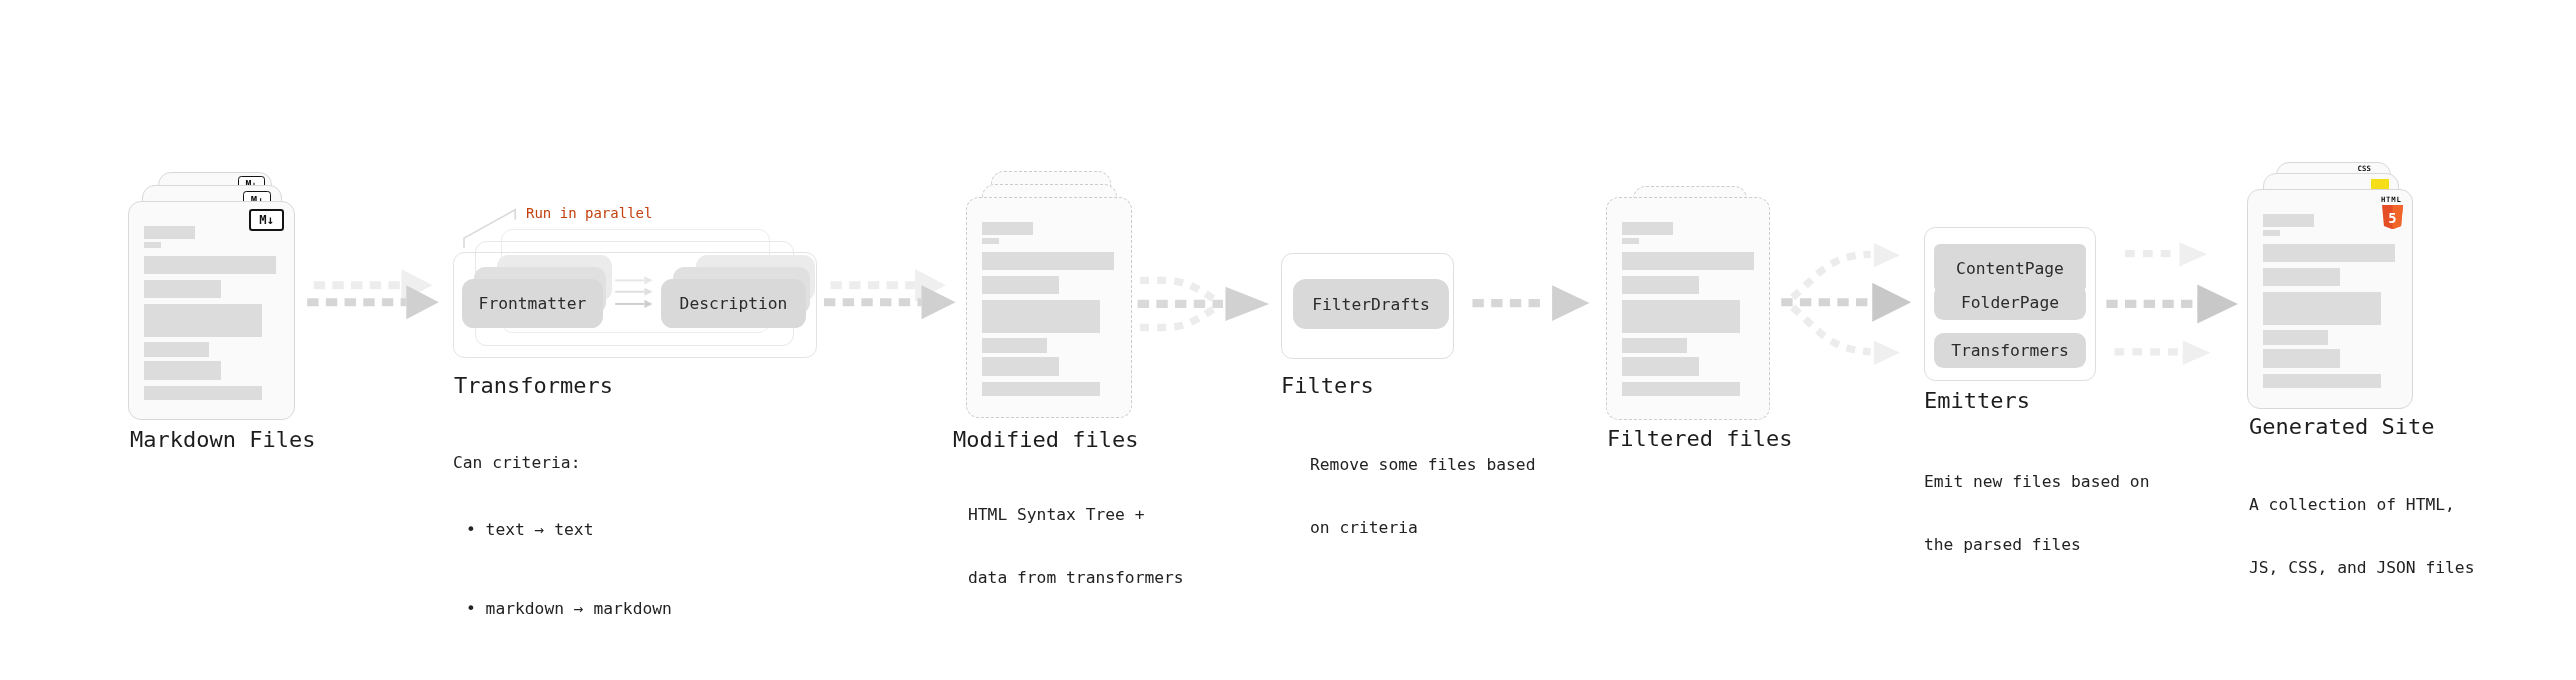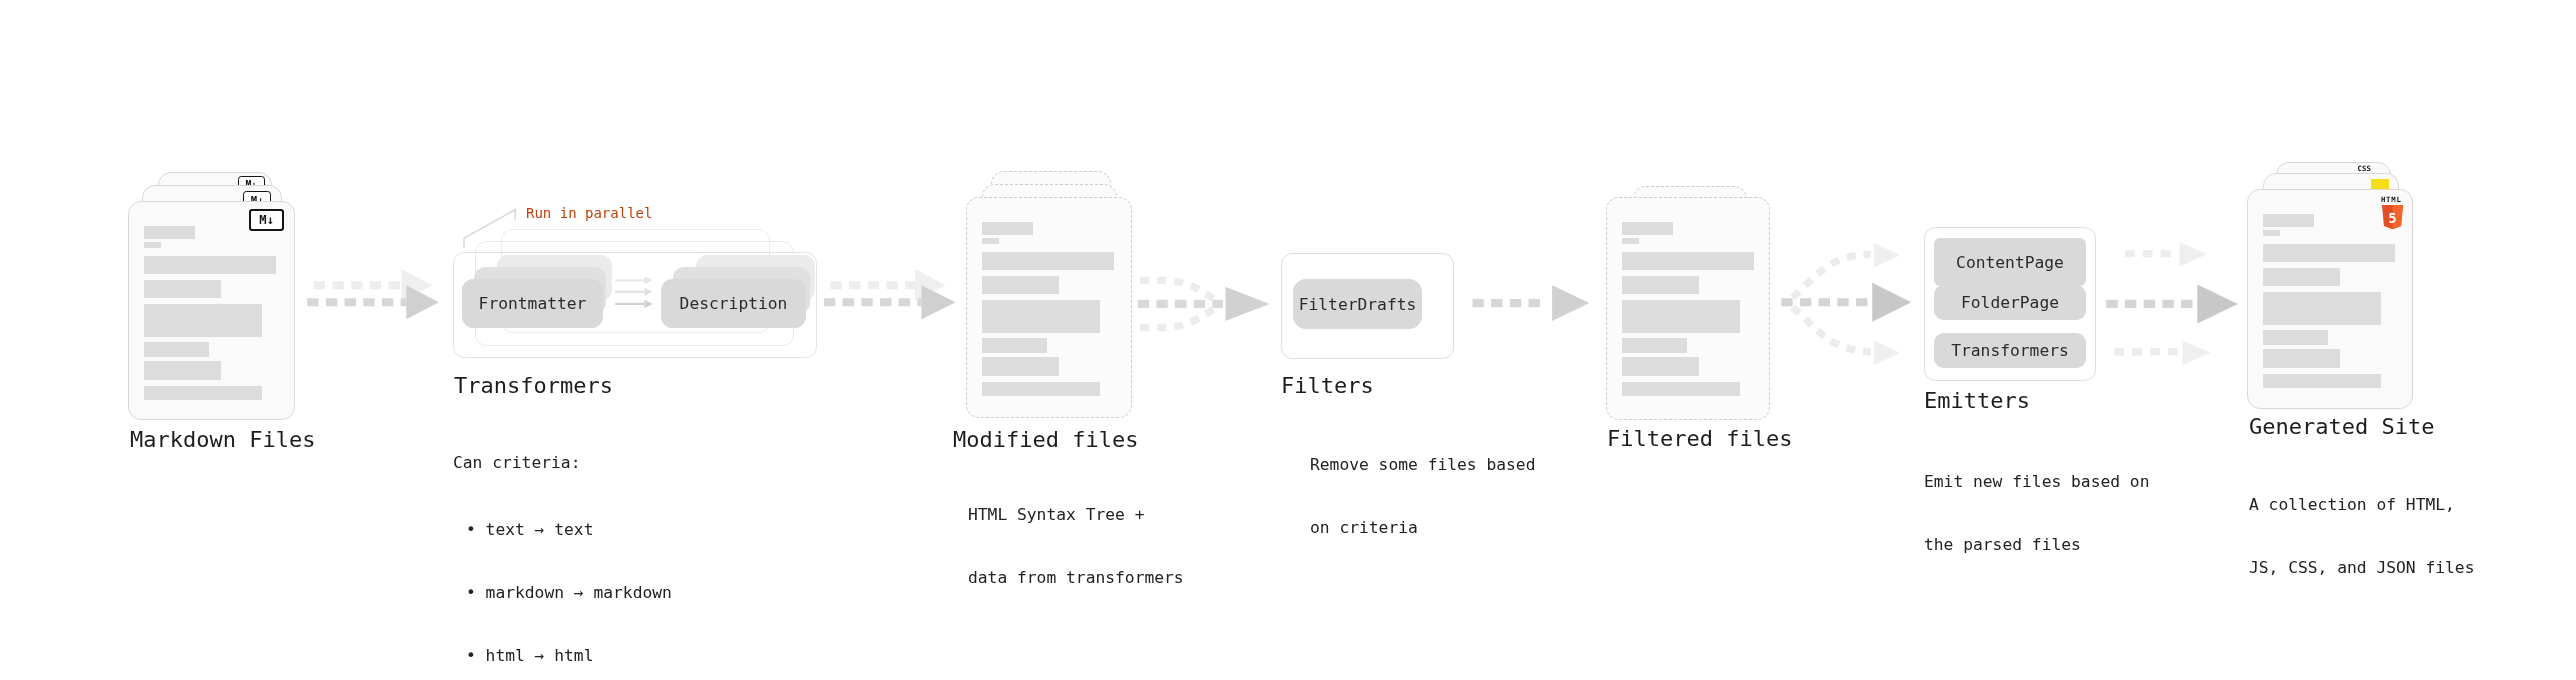--- a/index.html
+++ b/index.html
@@ -28,21 +28,21 @@
   .gbox.m{border:1.6px solid #e8e8e8;}
   .gbox.b{border:1.6px solid #ececec;}
   
   .pill{background:#d9d9d9;border-radius:11.4px;color:#2b2b2b;font-size:16.3px;
         display:flex;align-items:center;justify-content:center;white-space:pre;}
   .pill.g1{background:#e0e0e0;}
   .pill.g2{background:#ebebeb;}
   
   .title{font-size:22px;color:#1d1d1d;white-space:pre;}
   .sub{font-size:16.3px;line-height:21px;color:#222222;white-space:pre;}
-  .sub .ind{padding-left:13px;}
+  .sub .ind{padding-left:13px;margin-top:16px;}
   .sub .b1{margin-top:4.1px;}
   .ann{font-size:14px;color:#c2410c;white-space:pre;}
   
   .mdbadge{position:absolute;border:2.4px solid #131313;border-radius:3.3px;background:#ffffff;
            color:#131313;font-weight:bold;display:flex;align-items:center;justify-content:center;}
   .mdbadge.big{width:31px;height:18px;font-size:12.2px;right:9.8px;top:6.5px;}
   .mdbadge.mid{width:26px;height:16.3px;font-size:10.6px;right:9.8px;top:4.9px;border-width:1.6px;}
   .mdbadge.sm{width:24.4px;height:14.6px;font-size:9.8px;right:6.5px;top:3.3px;border-width:1.6px;}
   svg{display:block;}
 </style>
@@ -119,21 +119,21 @@
     <div class="abs title" style="left:913px;top:427px;margin-left:40px;">Modified files</div>
     <div class="abs sub" style="left:968px;top:462px;">
       <div>HTML Syntax Tree +</div>
       <div>data from transformers</div>
     </div>
   </div>
 
   
   <div class="stage">
     <div class="abs box" style="left:1281px;top:253px;width:173px;height:106px;"></div>
-    <div class="abs pill" style="left:1293px;top:279px;width:129px;height:50px;border-radius:13px;">FilterDrafts</div>
+    <div class="abs pill" style="left:1293px;top:279px;width:156px;height:50px;border-radius:13px;">FilterDrafts</div>
     <div class="abs title" style="left:1281px;top:373px;">Filters</div>
     <div class="abs sub" style="left:1281px;top:412px;margin-left:29px;">
       <div>Remove some files based</div>
       <div>on criteria</div>
     </div>
   </div>
 
   
   <div class="stage">
     <div class="abs card dash" style="left:1633px;top:186px;width:114px;height:41px;"></div>
@@ -148,21 +148,21 @@
         <div class="ph l7"></div>
         <div class="ph l8"></div>
       </div>
     </div>
     <div class="abs title" style="left:1607px;top:426px;">Filtered files</div>
   </div>
 
   
   <div class="stage">
     <div class="abs box" style="left:1924px;top:227px;width:172px;height:154px;"></div>
-    <div class="abs pill" style="left:1934px;top:238px;width:152px;height:48px;border-radius:6px;">ContentPage</div>
+    <div class="abs pill" style="left:1934px;top:244px;width:152px;height:48px;border-radius:6px;">ContentPage</div>
     <div class="abs pill" style="left:1934px;top:285px;width:152px;height:35px;border-radius:9.8px;">FolderPage</div>
     <div class="abs pill" style="left:1934px;top:333px;width:152px;height:35px;border-radius:9.8px;">Transformers</div>
     <div class="abs title" style="left:1924px;top:388px;text-align:right;">Emitters</div>
     <div class="abs sub" style="left:1924px;top:429px;">
       <div>Emit new files based on</div>
       <div>the parsed files</div>
     </div>
   </div>
 
   

